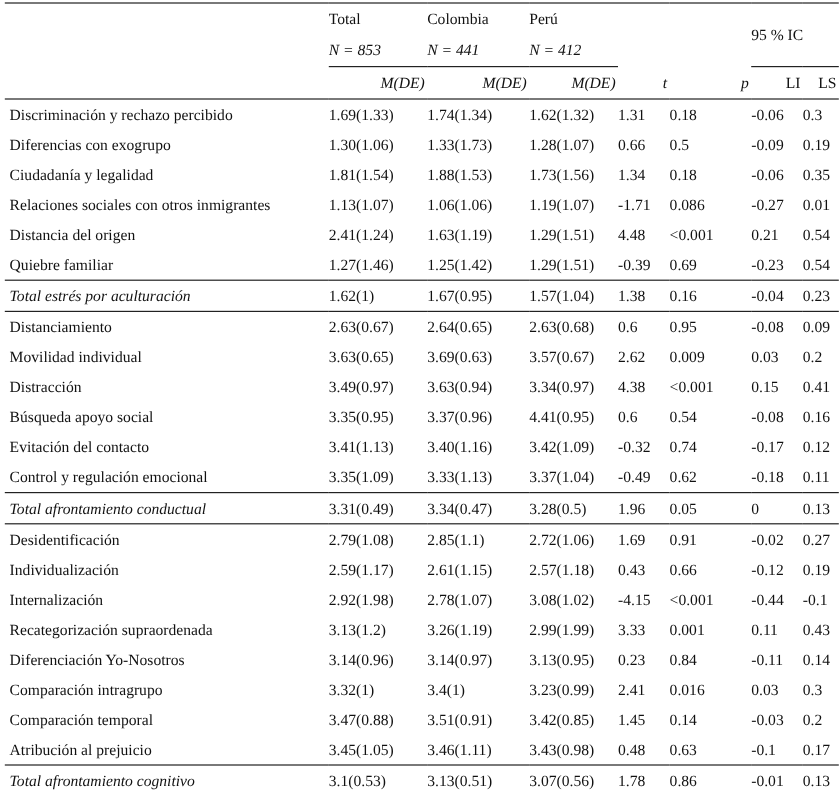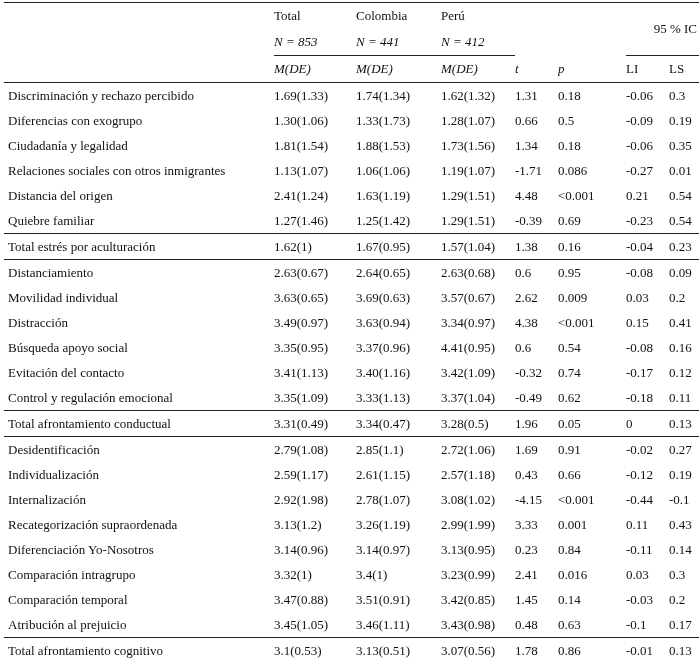--- a/index.html
+++ b/index.html
@@ -27,31 +27,30 @@
     line-height: 17px;
     padding: 4px 2px 4px 0;
     vertical-align: middle;
     white-space: nowrap;
     overflow: hidden;
   }
   thead td { padding-top: 4px; padding-bottom: 5px; }
   .label-cell { padding-left: 4px; }
   .ital { font-style: italic; margin-top: 20px; }
   .rule { border-bottom: 1px solid #222; }           
-  .stat-row td { border-bottom: 1px solid #222; }    
+  .stat-row td { border-bottom: 1px solid #222; text-align: right; }    
   .ci-cell {
     vertical-align: middle;
     border-bottom: 1px solid #222;                   
-    text-align: right;
   }
   .total-row td {
     border-top: 1px solid #222;
     border-bottom: 1px solid #222;
   }
-  .total-row .label-cell { }
+  .total-row .label-cell { font-style: italic; }
 </style>
 </head>
 <body>
 
 <div class="page">
   <table>
     <colgroup>
       <col style="width:270px">
       <col style="width:82px">
       <col style="width:85px">

